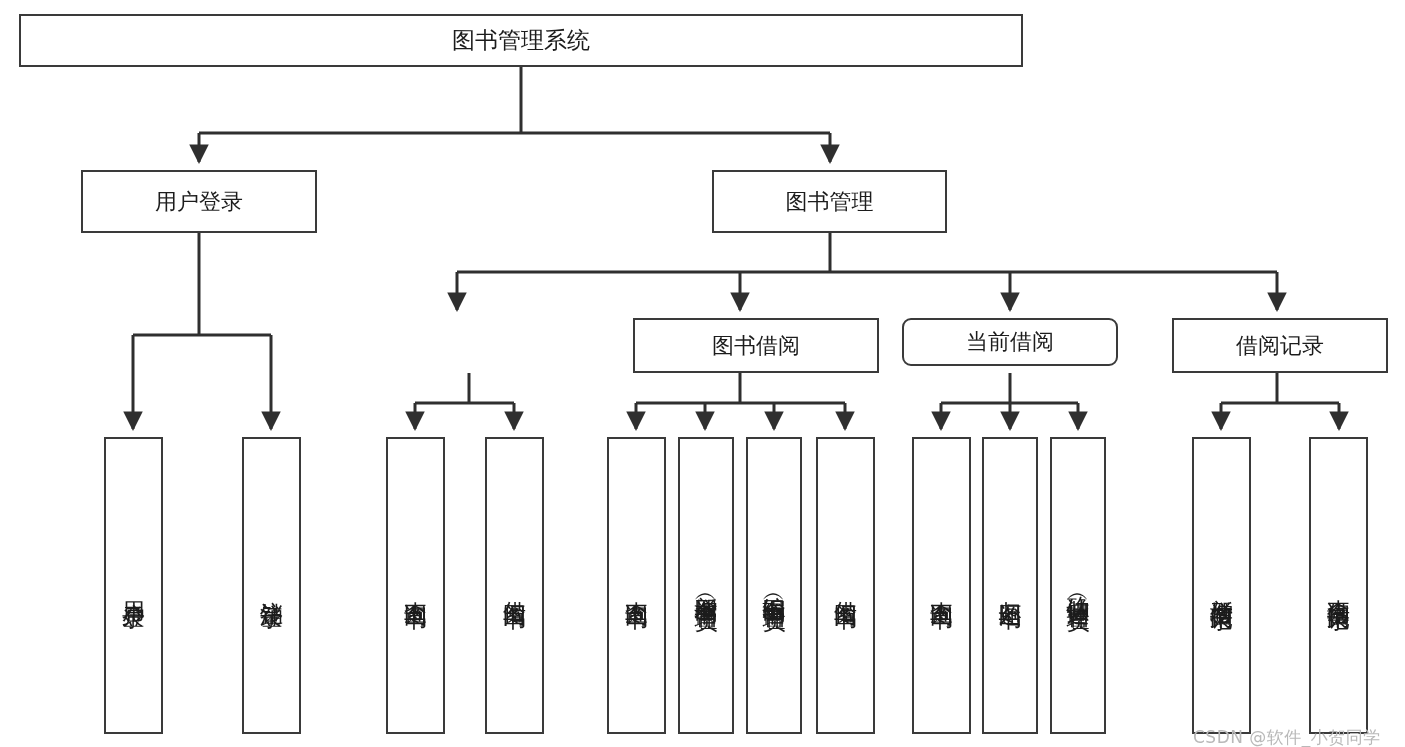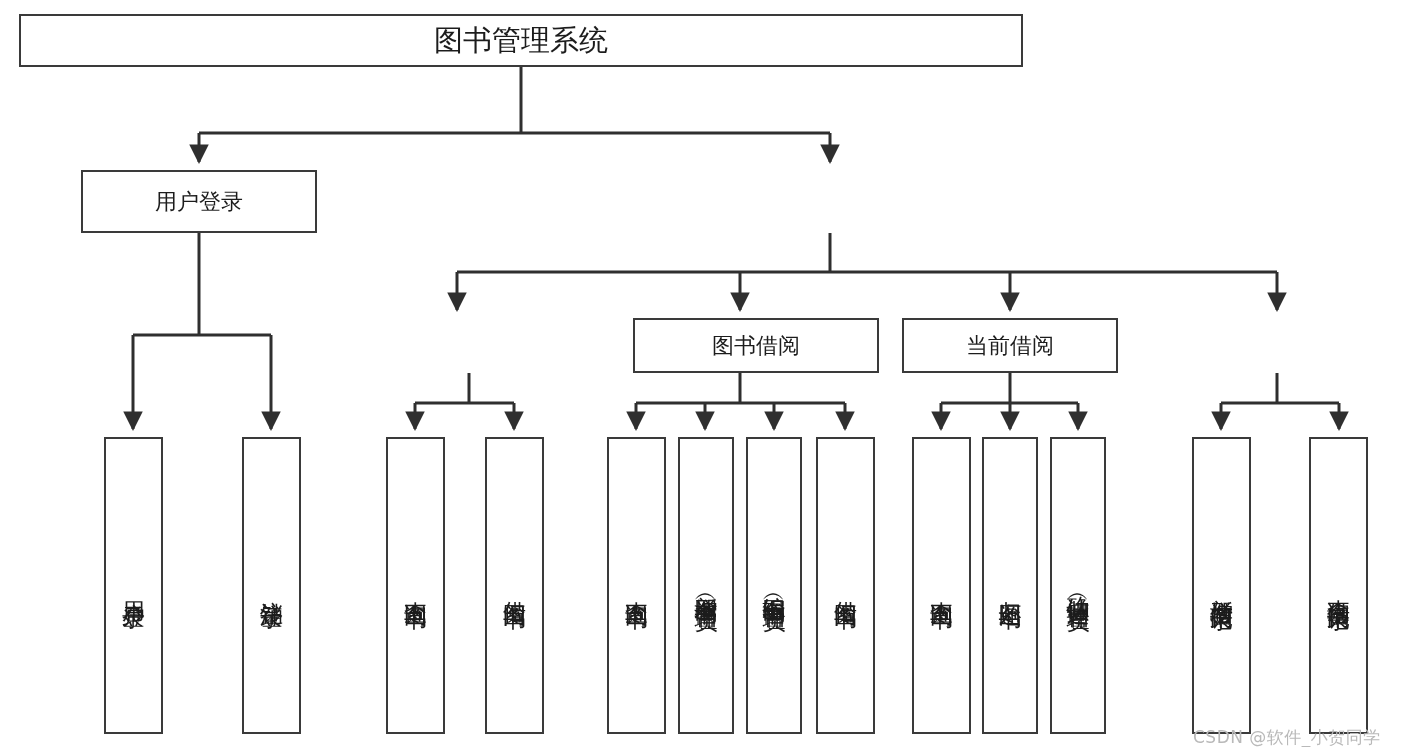--- a/index.html
+++ b/index.html
@@ -38,21 +38,21 @@
   }
   .node .label {
     line-height: 1.05;
     white-space: pre;
     text-align: center;
   }
   .node.h .label {
     font-size: 22px;
   }
   .node.root .label {
-    font-size: 29px;
+    font-size: 23px;
   }
   .node.leaf {
     align-items: center;
     justify-content: center;
     padding-top: 2px;
   }
   .node.leaf .label {
     writing-mode: vertical-rl;
     text-orientation: upright;
     font-size: 23px;
@@ -124,26 +124,32 @@
     </g>
   </svg>
 
   <div class="node root" style="left:19px; top:14px; width:1004px; height:53px;">
     <span class="label">图书管理系统</span>
   </div>
 
   <div class="node h" style="left:81px; top:170px; width:236px; height:63px;">
     <span class="label">用户登录</span>
   </div>
+  <div class="node h" style="left:712px; top:170px; width:235px; height:63px;">
+    <span class="label">图书管理</span>
+  </div>
 
   <div class="node h" style="left:633px; top:318px; width:246px; height:55px;">
     <span class="label">图书借阅</span>
   </div>
-  <div class="node h" style="left:902px; top:318px; width:216px; height:55px;">
+  <div class="node h" style="left:902px; top:318px; width:216px; height:48px;border-radius:9px;">
     <span class="label">当前借阅</span>
+  </div>
+  <div class="node h" style="left:1172px; top:318px; width:216px; height:55px;">
+    <span class="label">借阅记录</span>
   </div>
 
   <div class="node leaf" style="left:104px; top:437px; width:59px; height:297px;">
     <span class="label">用户登录</span>
   </div>
   <div class="node leaf" style="left:242px; top:437px; width:59px; height:297px;">
     <span class="label">注销登录</span>
   </div>
 
   <div class="node leaf" style="left:386px; top:437px; width:59px; height:297px;">

